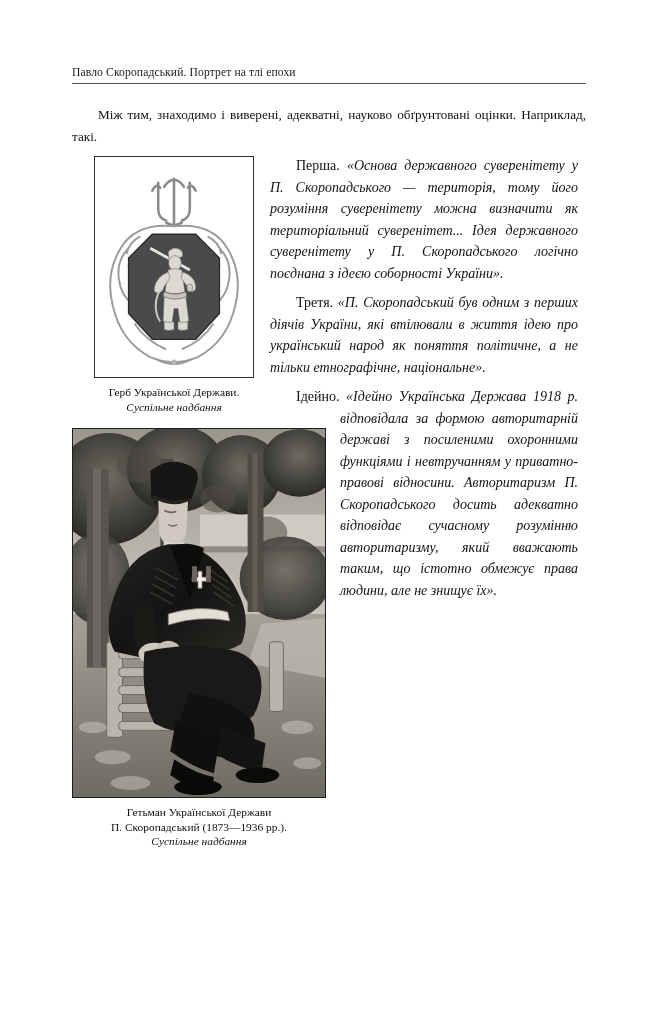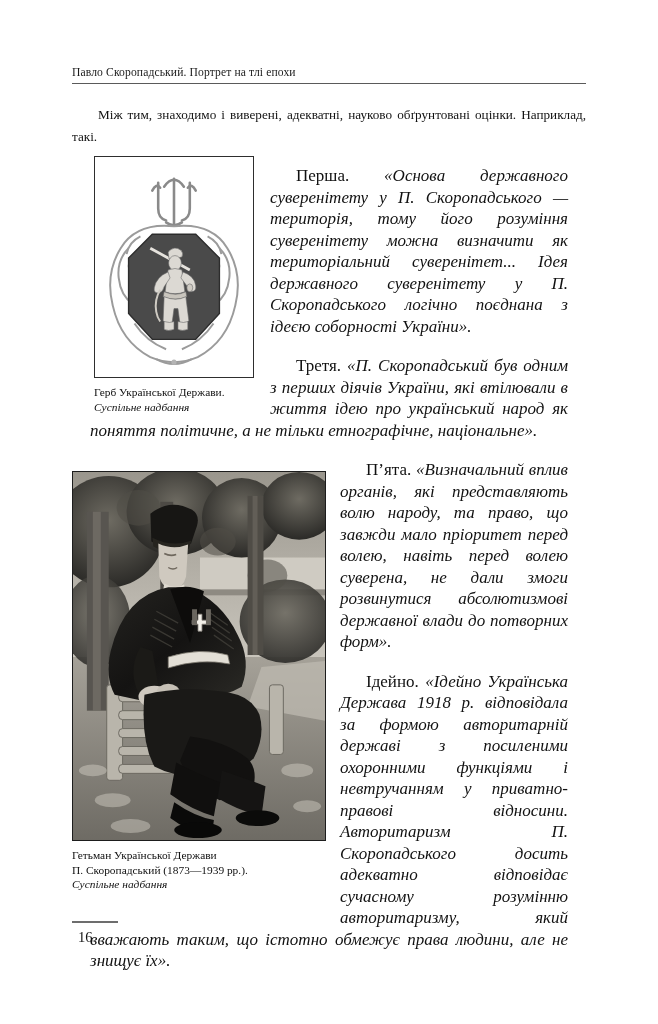--- a/index.html
+++ b/index.html
@@ -83,37 +83,38 @@
     border: 1px solid #2e2e2e;
     background: #ffffff;
     box-sizing: border-box;
     overflow: hidden;
     position: relative;
   }
   .arms-frame { height: 222px; }
   .photo-frame { height: 370px; border-color: #1d1d1d; }
 
   .fig-caption {
+    text-align: center;
     font-size: 11.4px;
     line-height: 14.6px;
     margin-top: 7px;
     color: #101010;
   }
   .fig-caption .src {
     font-style: italic;
     display: block;
   }
 
   
   .quote-p {
-    font-size: 17px;
+    font-size: 14px;
     line-height: 21.5px;
     text-align: justify;
     text-indent: 26px;
-    margin: 18px;
+    margin: 8px;
     font-style: italic;
   }
   .quote-p .lead {
     font-style: normal;
   }
 
   
   .arms-svg { display: block; width: 100%; height: 100%; }
 
   
@@ -344,34 +345,27 @@
             <ellipse cx="20" cy="300" rx="14" ry="6"></ellipse>
             <ellipse cx="40" cy="330" rx="18" ry="7"></ellipse>
             <ellipse cx="226" cy="300" rx="16" ry="7"></ellipse>
             <ellipse cx="236" cy="336" rx="14" ry="6"></ellipse>
             <ellipse cx="58" cy="356" rx="20" ry="7"></ellipse>
           </g>
         </svg>
       </div>
       <figcaption class="fig-caption">
         <span>Гетьман Української Держави</span><br>
-        <span>П. Скоропадський (1873—1939 рр.).</span>
+        <span>П. Скоропадський (1873—1936 рр.).</span>
         <span class="src">Суспільне надбання</span>
       </figcaption>
     </figure>
 
 
-    <p class="quote-p">
-      <span class="lead">П’ята. </span><span>«Визначальний вплив органів, які представляють волю народу, та право, що завжди мало пріоритет перед волею, навіть перед волею суверена, не дали змоги розвинутися абсолютизмові державної влади до потворних форм».</span>
-    </p>
 
     <p class="quote-p">
       <span class="lead">Ідейно. </span><span>«Ідейно Українська Держава 1918 р. відповідала за формою авторитарній державі з посиленими охоронними функціями і невтручанням у приватно-правові відносини. Авторитаризм П. Скоропадського досить адекватно відповідає сучасному розумінню авторитаризму, який вважають таким, що істотно обмежує права людини, але не знищує їх».</span>
     </p>
 
   </div>
 
-  <div class="folio">
-    <div class="folio-rule"></div>
-    <div class="folio-num">16</div>
-  </div>
 
 </div>
 
 </body></html>

